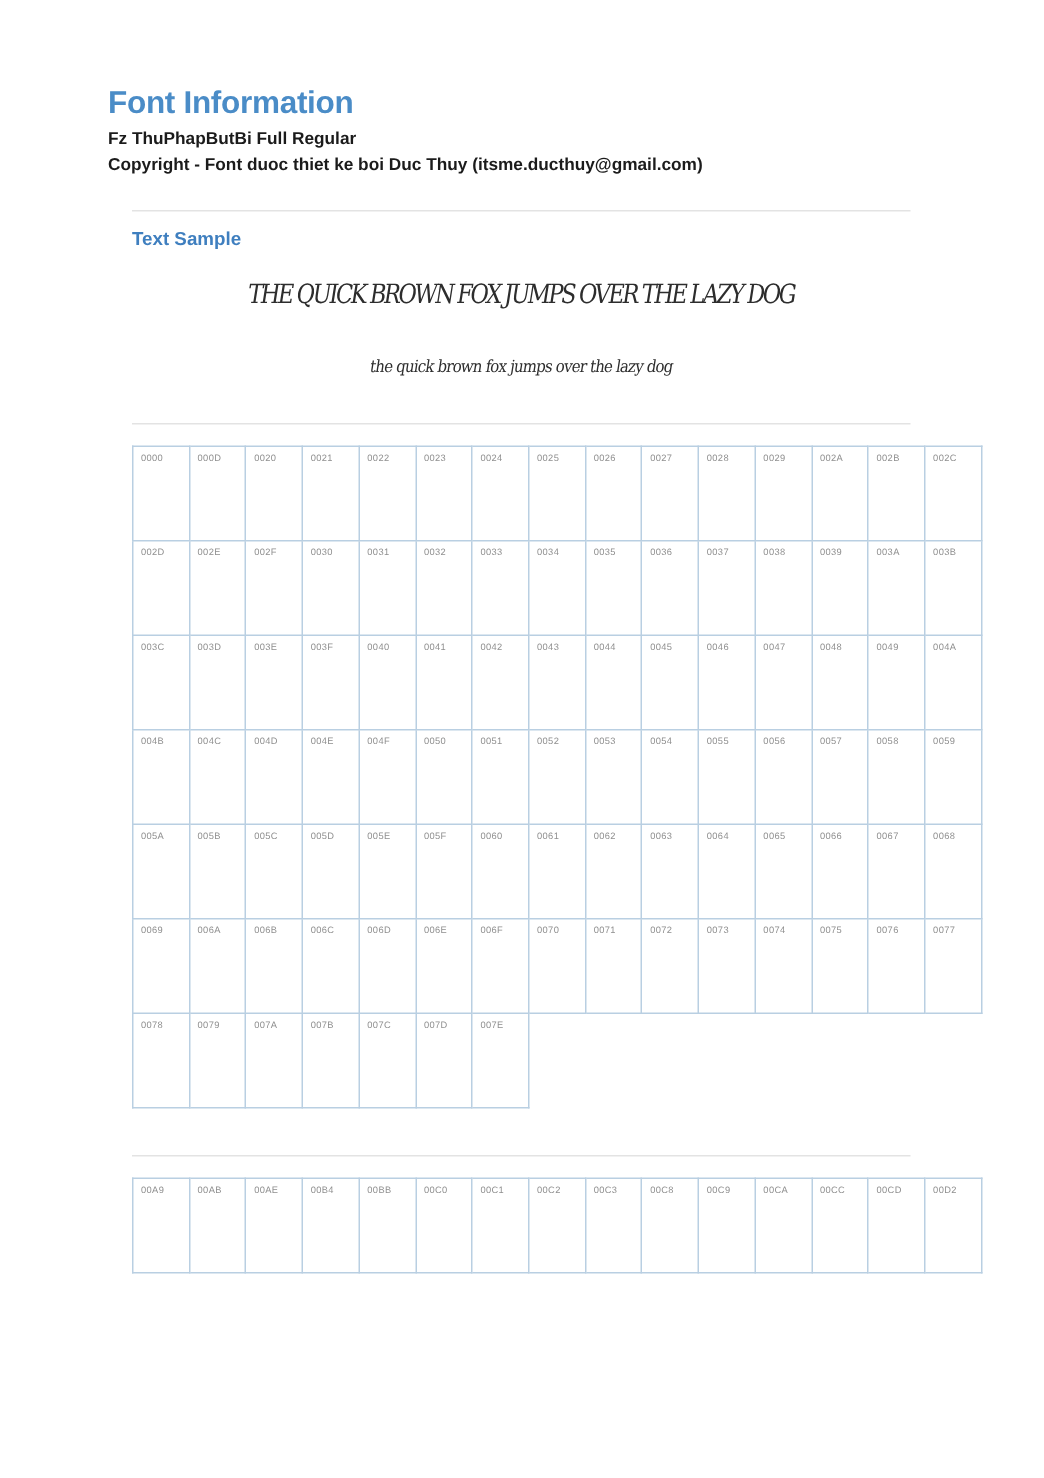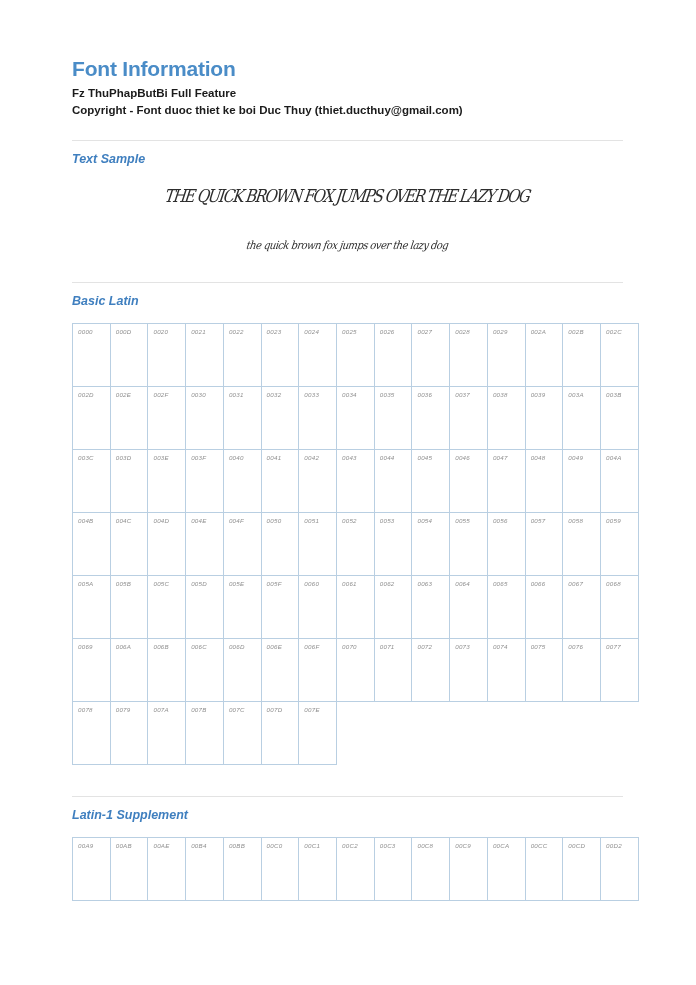--- a/index.html
+++ b/index.html
@@ -48,22 +48,21 @@
     font-weight: bold;
     line-height: 16.4px;
     white-space: nowrap;
   }
   .meta-list .meta-line:first-child {
     padding-top: 4px;
   }
 
   
   .section {
-    margin: 0;
-    font-style: italic;
+    margin: 16px;
   }
   .rule {
     border: 0;
     border-top: 1px solid #e3e3e3;
     margin: 0;
     height: 0;
   }
   .section-title {
     color: #3f7fbf;
     font-size: 12.5px;
@@ -133,37 +132,36 @@
 </style>
 </head>
 <body>
 
 <div class="page">
   <div class="content">
 
     <div>
       <h1 class="doc-title">Font Information</h1>
       <ul class="meta-list">
-        <li class="meta-line">Fz ThuPhapButBi Full Feature</li>
-        <li class="meta-line">Copyright - Font duoc thiet ke boi Duc Thuy (thiet.ducthuy@gmail.com)</li>
+        <li class="meta-line">Fz ThuPhapButBi Full Regular</li>
+        <li class="meta-line">Copyright - Font duoc thiet ke boi Duc Thuy (itsme.ducthuy@gmail.com)</li>
       </ul>
     </div>
 
     <div class="section" style="margin-top:22px;">
       <hr class="rule">
       <h2 class="section-title" style="padding-top:11px;">Text Sample</h2>
       <div class="sample-area">
         <div class="sample-line sample-upper" style="margin-top:20px;">THE QUICK BROWN FOX JUMPS OVER THE LAZY DOG</div>
         <div class="sample-line sample-lower" style="margin-top:35px;">the quick brown fox jumps over the lazy dog</div>
       </div>
     </div>
 
     <div class="section" style="margin-top:31px;">
       <hr class="rule">
-      <h2 class="section-title" style="padding-top:11px;">Basic Latin</h2>
       <table class="glyph-table" style="margin-top:14px;">
         <tbody>
             <tr>
               <td>
                 <span class="code">0000</span>
                 <span class="glyph"></span>
               </td>
               <td>
                 <span class="code">000D</span>
                 <span class="glyph"></span>
@@ -568,21 +566,20 @@
               <td class="empty-cell"></td>
               <td class="empty-cell"></td>
               <td class="empty-cell"></td>
             </tr>
           </tbody>
       </table>
     </div>
 
     <div class="section" style="margin-top:31px;">
       <hr class="rule">
-      <h2 class="section-title" style="padding-top:11px;">Latin-1 Supplement</h2>
       <table class="glyph-table" style="margin-top:14px;">
         <tbody>
             <tr>
               <td>
                 <span class="code">00A9</span>
                 <span class="glyph"></span>
               </td>
               <td>
                 <span class="code">00AB</span>
                 <span class="glyph"></span>

